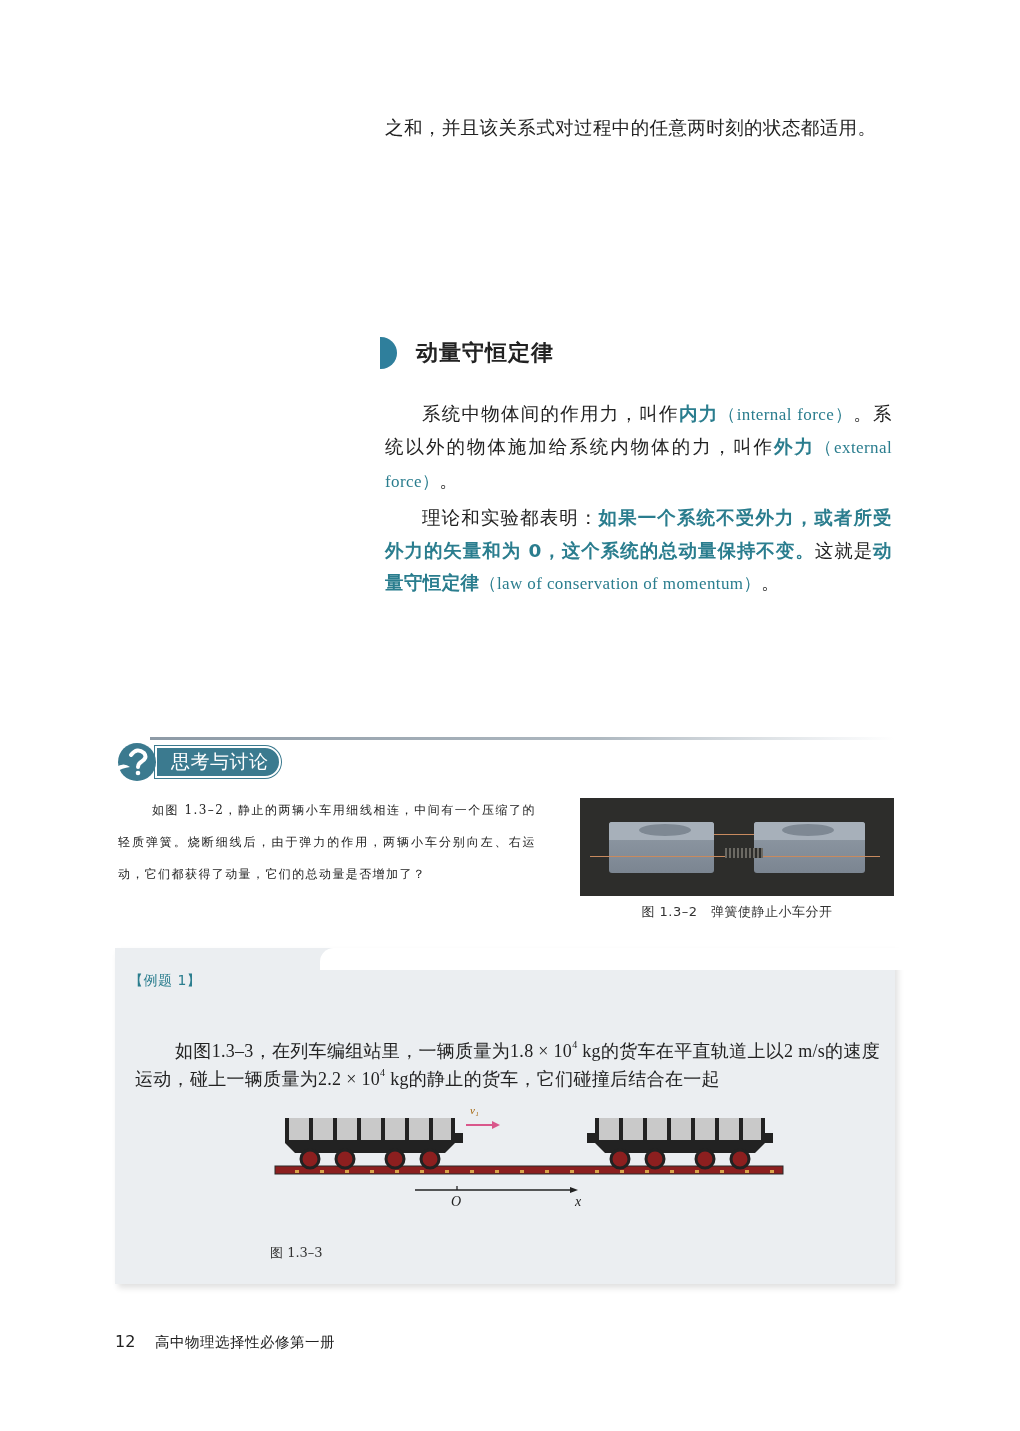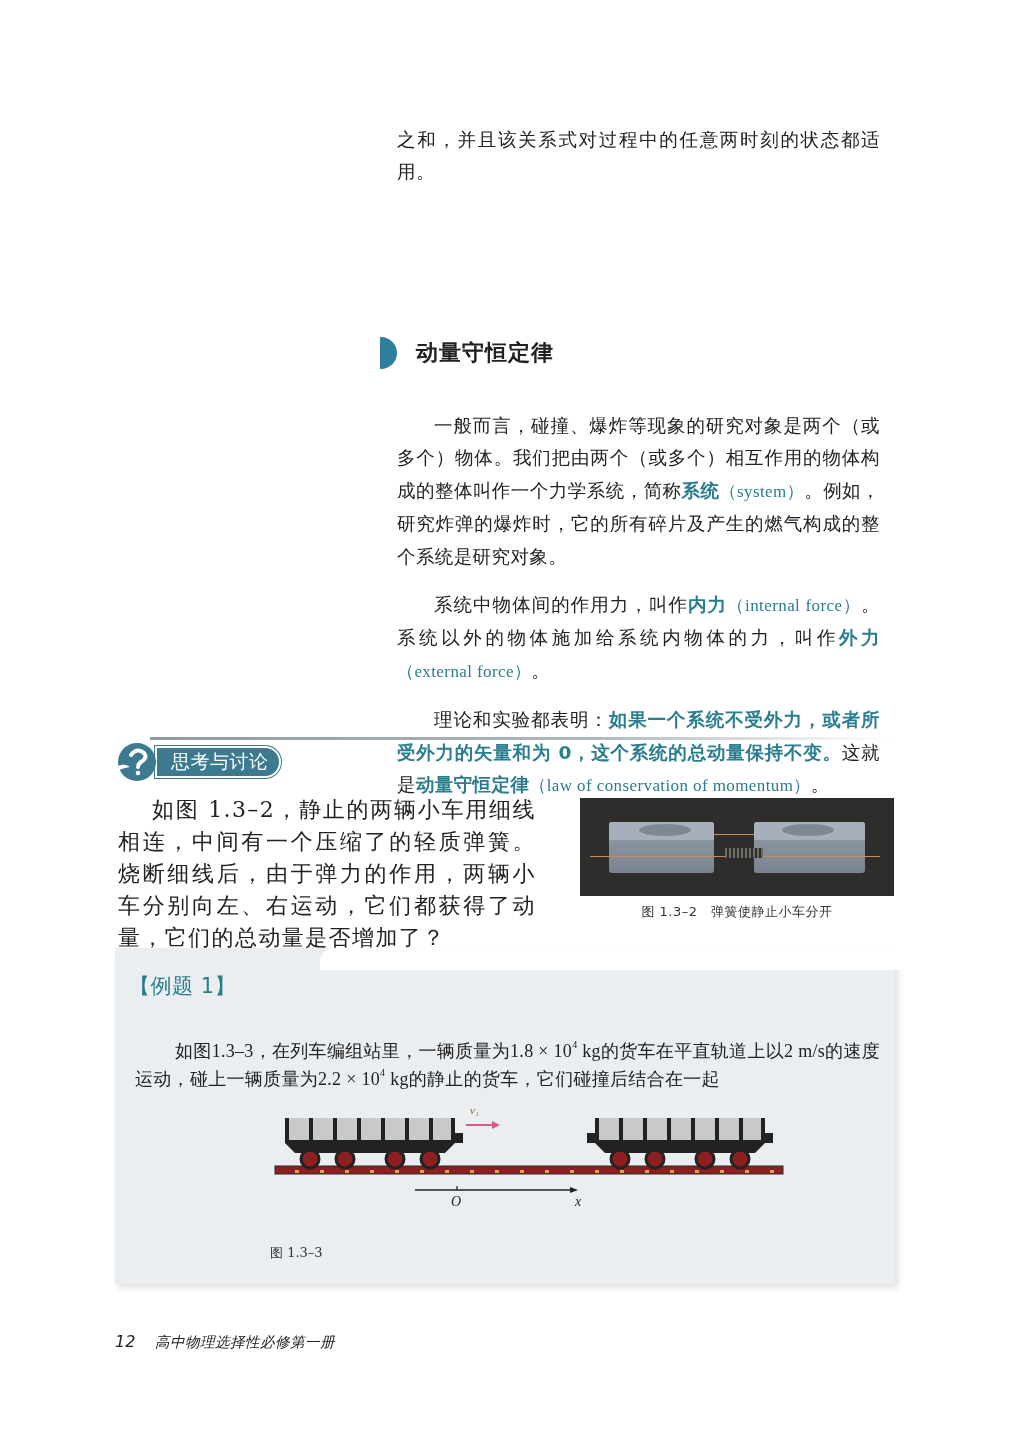--- a/index.html
+++ b/index.html
@@ -1,74 +1,73 @@
 <!DOCTYPE html>
 <html><head>
 <meta charset="utf-8">
 <style>
   * { margin: 0; padding: 0; box-sizing: border-box; }
   html, body { width: 1020px; height: 1431px; background: #ffffff; overflow: hidden; }
   body { position: relative; font-family: "DejaVu Serif", "Liberation Serif", serif; color: #222; }
 
   .para-block { position: absolute; left: 381px; width: 515px; font-size: 18.5px; line-height: 32.4px; color: #222; letter-spacing: 0.4px; }
-  .para-block p { margin: 16px; text-align: justify; }
+  .para-block p { margin: 4px; text-align: justify; }
   .indent { text-indent: 37px; }
   .kw { color: #2a7d8e; font-family: "DejaVu Sans", "Liberation Sans", sans-serif; font-weight: bold; }
   .en { color: #2a7d8e; font-family: "Liberation Serif", "DejaVu Serif", serif; font-size: 17px; }
   .kw-sentence { color: #2a7d8e; font-family: "DejaVu Sans", "Liberation Sans", sans-serif; font-weight: bold; }
 
   .section-heading { position: absolute; left: 380px; top: 337px; height: 32px; display: flex; align-items: center; }
   .section-marker { width: 17px; height: 32px; background: #2f7f9c; border-radius: 0 16px 16px 0; }
   .section-title { margin-left: 19px; font-family: "DejaVu Sans", "Liberation Sans", sans-serif; font-weight: bold; font-size: 22px; color: #222; letter-spacing: 1px; }
 
   .discuss-rule { position: absolute; left: 150px; top: 737px; width: 745px; height: 3px; background: linear-gradient(to right, #8d9aa6 0%, #aeb8c0 60%, rgba(220,225,230,0.4) 92%, rgba(255,255,255,0) 100%); }
   .discuss-header { position: absolute; left: 113px; top: 742px; height: 40px; display: flex; align-items: center; }
   .discuss-icon { position: relative; width: 50px; height: 40px; }
   .discuss-pill { margin-left: -8px; height: 32px; padding: 0 10px 0 14px; background: #3b7a8f; border-radius: 0 16px 16px 0; display: flex; align-items: center; border: 2px solid #fff; box-shadow: 0 0 0 1px #3b7a8f; }
   .discuss-title { color: #fff; font-family: "DejaVu Sans", "Liberation Sans", sans-serif; font-size: 19px; letter-spacing: 0.5px; }
 
-  .discuss-text { position: absolute; left: 118px; top: 794px; width: 418px; font-family: "DejaVu Serif", "Liberation Serif", serif; font-size: 22px; line-height: 32px; color: #222; letter-spacing: 1.4px; text-align: justify; }
+  .discuss-text { position: absolute; left: 118px; top: 794px; width: 418px; font-family: "DejaVu Serif", "Liberation Serif", serif; font-size: 12px; line-height: 32px; color: #222; letter-spacing: 1.4px; text-align: justify; }
 
   .photo { position: absolute; left: 580px; top: 798px; width: 314px; height: 98px; background: #2d2d2b; overflow: hidden; }
   .cart { position: absolute; top: 24px; height: 51px; background: linear-gradient(#9aa3ae 0%, #8b95a0 30%, #7b8591 100%); border-radius: 3px; }
   .cart-top { position: absolute; left: 0; right: 0; top: 0; height: 18px; background: #a7b0ba; border-radius: 3px 3px 0 0; }
   .cart-hole { position: absolute; top: 2px; width: 52px; height: 12px; border-radius: 50%; background: #7e8893; }
   .string { position: absolute; left: 10px; width: 290px; height: 1px; background: #c88a5f; }
   .spring { position: absolute; left: 145px; top: 50px; width: 38px; height: 10px; background: repeating-linear-gradient(90deg, #6c6a64 0 2px, #2d2d2b 2px 4px); }
 
   .photo-caption { position: absolute; left: 580px; top: 903px; width: 314px; text-align: center; font-family: "DejaVu Sans", "Liberation Sans", sans-serif; font-size: 13px; color: #333; letter-spacing: 0.5px; }
 
   .example-box { position: absolute; left: 115px; top: 948px; width: 780px; height: 336px; }
   .example-bg { position: absolute; inset: 0; background: #ebeef1; box-shadow: 3px 4px 6px rgba(0,0,0,0.12); }
   .example-tab-cut { position: absolute; left: 205px; top: 0; width: 600px; height: 22px; background: #ffffff; border-radius: 14px 0 0 0; }
-  .example-label { position: absolute; left: 14px; top: 24px; font-family: "DejaVu Sans", "Liberation Sans", sans-serif; font-size: 21px; color: #2a7d8e; letter-spacing: 0.5px; }
+  .example-label { position: absolute; left: 14px; top: 24px; font-family: "DejaVu Sans", "Liberation Sans", sans-serif; font-size: 14px; color: #2a7d8e; letter-spacing: 0.5px; }
   .example-text { position: absolute; left: 20px; top: 86px; width: 745px; font-family: "Liberation Serif", "DejaVu Serif", serif; font-size: 18px; line-height: 21px; color: #222; letter-spacing: 0.3px; text-align: justify; }
   .example-text sup { font-size: 10px; vertical-align: 9px; }
 
   .diagram { position: absolute; left: 155px; top: 170px; width: 520px; height: 140px; }
   .diagram-caption { position: absolute; left: 0; top: 126px; width: 380px; text-align: left; font-family: "DejaVu Serif", "Liberation Serif", serif; font-size: 13px; color: #333; }
 
-  .footer { position: absolute; left: 115px; top: 1332px; display: flex; align-items: baseline; font-family: "DejaVu Sans", "Liberation Sans", sans-serif; color: #222; font-style: italic; }
+  .footer { position: absolute; left: 115px; top: 1332px; display: flex; align-items: baseline; font-family: "DejaVu Sans", "Liberation Sans", sans-serif; color: #222; }
   .page-number { font-size: 16px; width: 40px; }
   .book-title { font-size: 14.5px; letter-spacing: 0.5px; }
 </style>
 </head>
 <body>
 
 <div class="para-block" style="top:108px;">
   <p>之和，并且该关系式对过程中的任意两时刻的状态都适用。</p>
 </div>
 
 <div class="section-heading">
   <div class="section-marker"></div>
   <div class="section-title">动量守恒定律</div>
 </div>
 
 <div class="para-block" style="top:394px;">
-  <p class="indent"><span>一般而言，碰撞、爆炸等现象的研究对象是两个（或多个）物体。我们把由两个（或多个）相互作用的物体构成的整体叫作一个力学系统，简称</span><span class="kw">系统</span><span class="en">（system）</span><span>。例如，研究炸弹的爆炸时，它的所有碎片及产生的燃气构成的整个系统是研究对象。</span></p>
   <p class="indent"><span>系统中物体间的作用力，叫作</span><span class="kw">内力</span><span class="en">（internal force）</span><span>。系统以外的物体施加给系统内物体的力，叫作</span><span class="kw">外力</span><span class="en">（external force）</span><span>。</span></p>
   <p class="indent"><span>理论和实验都表明：</span><span class="kw-sentence">如果一个系统不受外力，或者所受外力的矢量和为 0，这个系统的总动量保持不变。</span><span>这就是</span><span class="kw">动量守恒定律</span><span class="en">（law of conservation of momentum）</span><span>。</span></p>
 </div>
 
 <div class="discuss-rule"></div>
 <div class="discuss-header">
   <div class="discuss-icon">
     <svg width="50" height="40" viewBox="0 0 50 40">
       <circle cx="24" cy="20" r="19" fill="#3b7a8f"></circle>
       <path d="M18 13 q6 -8 13 -2 q4 5 -3 9 q-3 2 -3 5" stroke="#fff" stroke-width="4" fill="none" stroke-linecap="round"></path>

